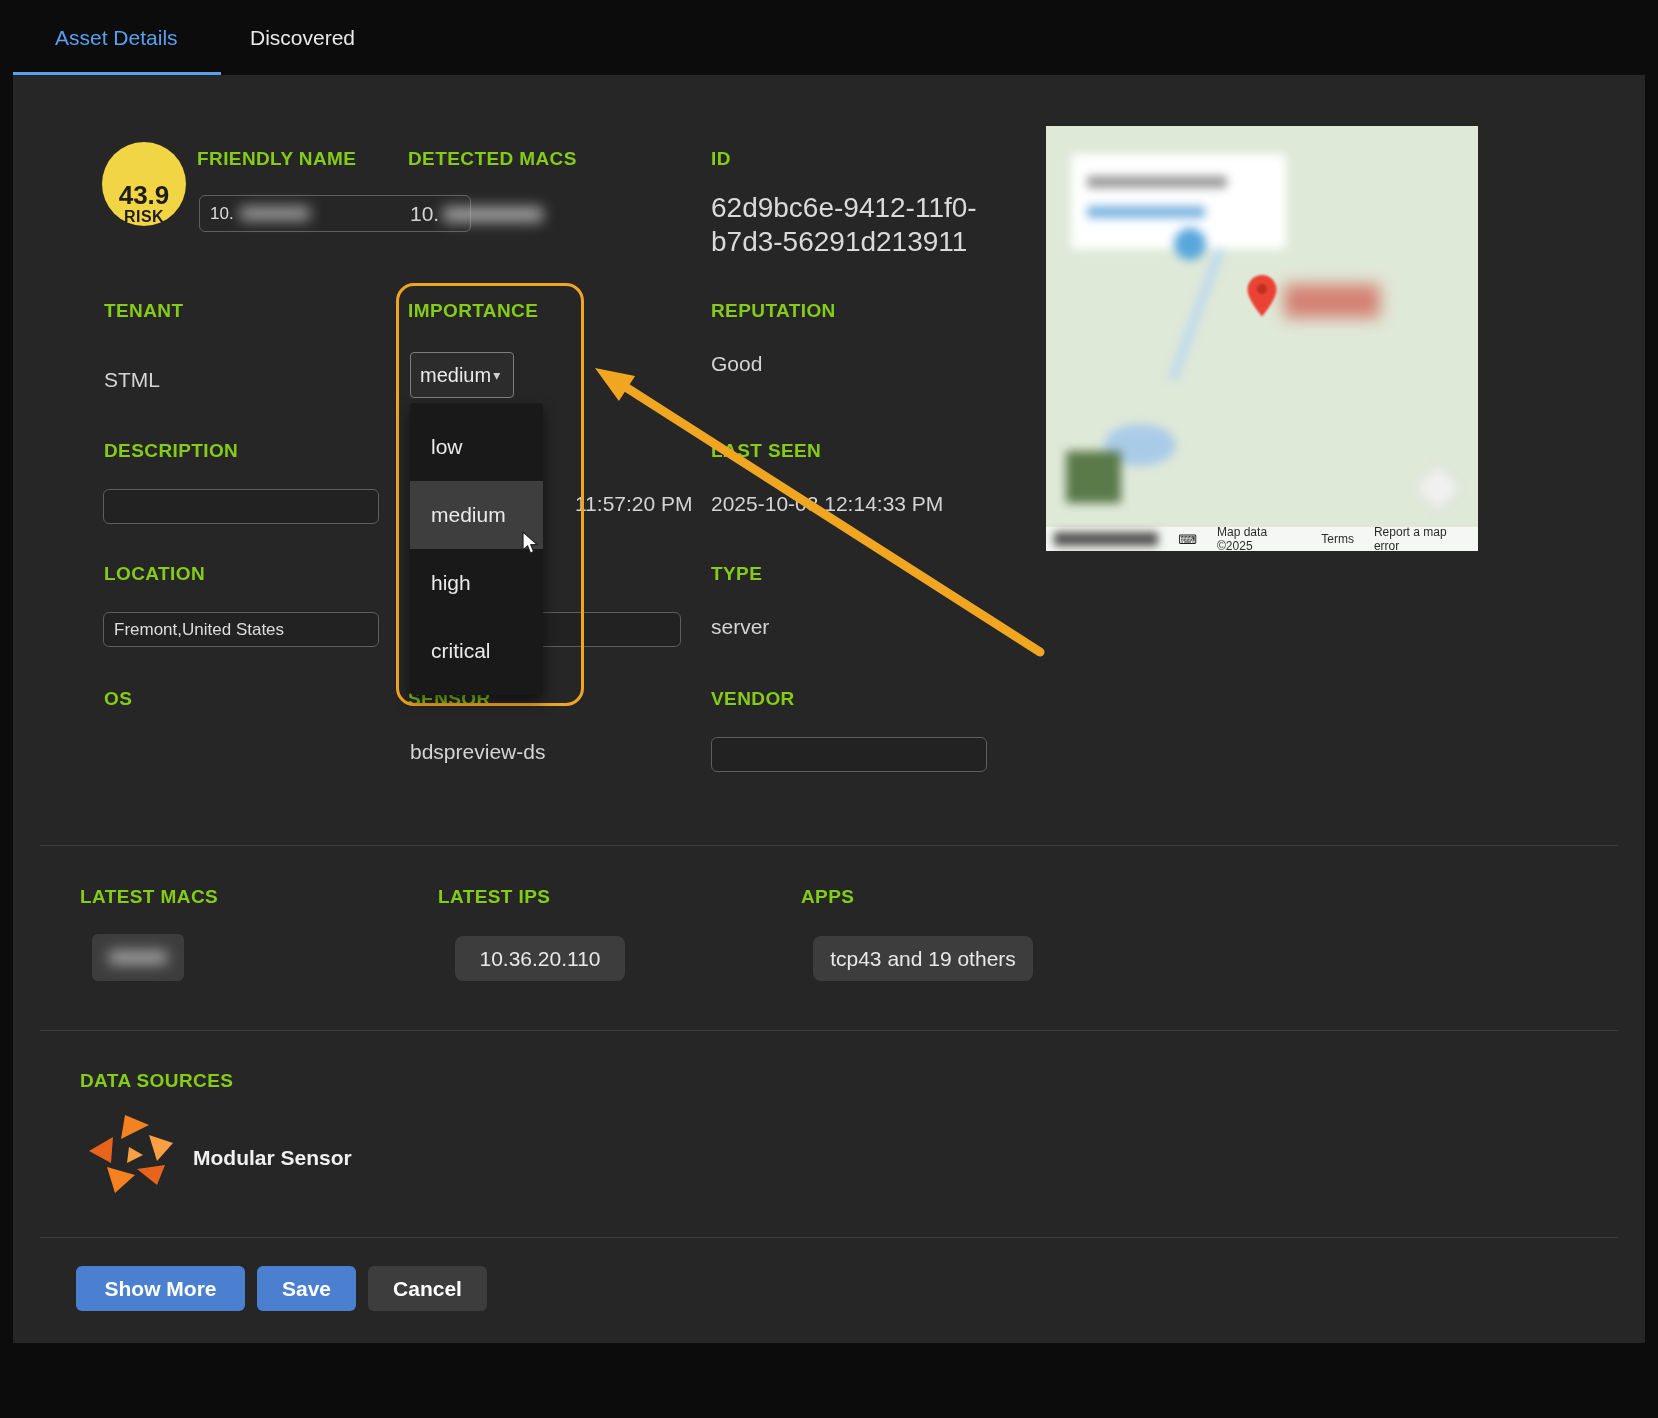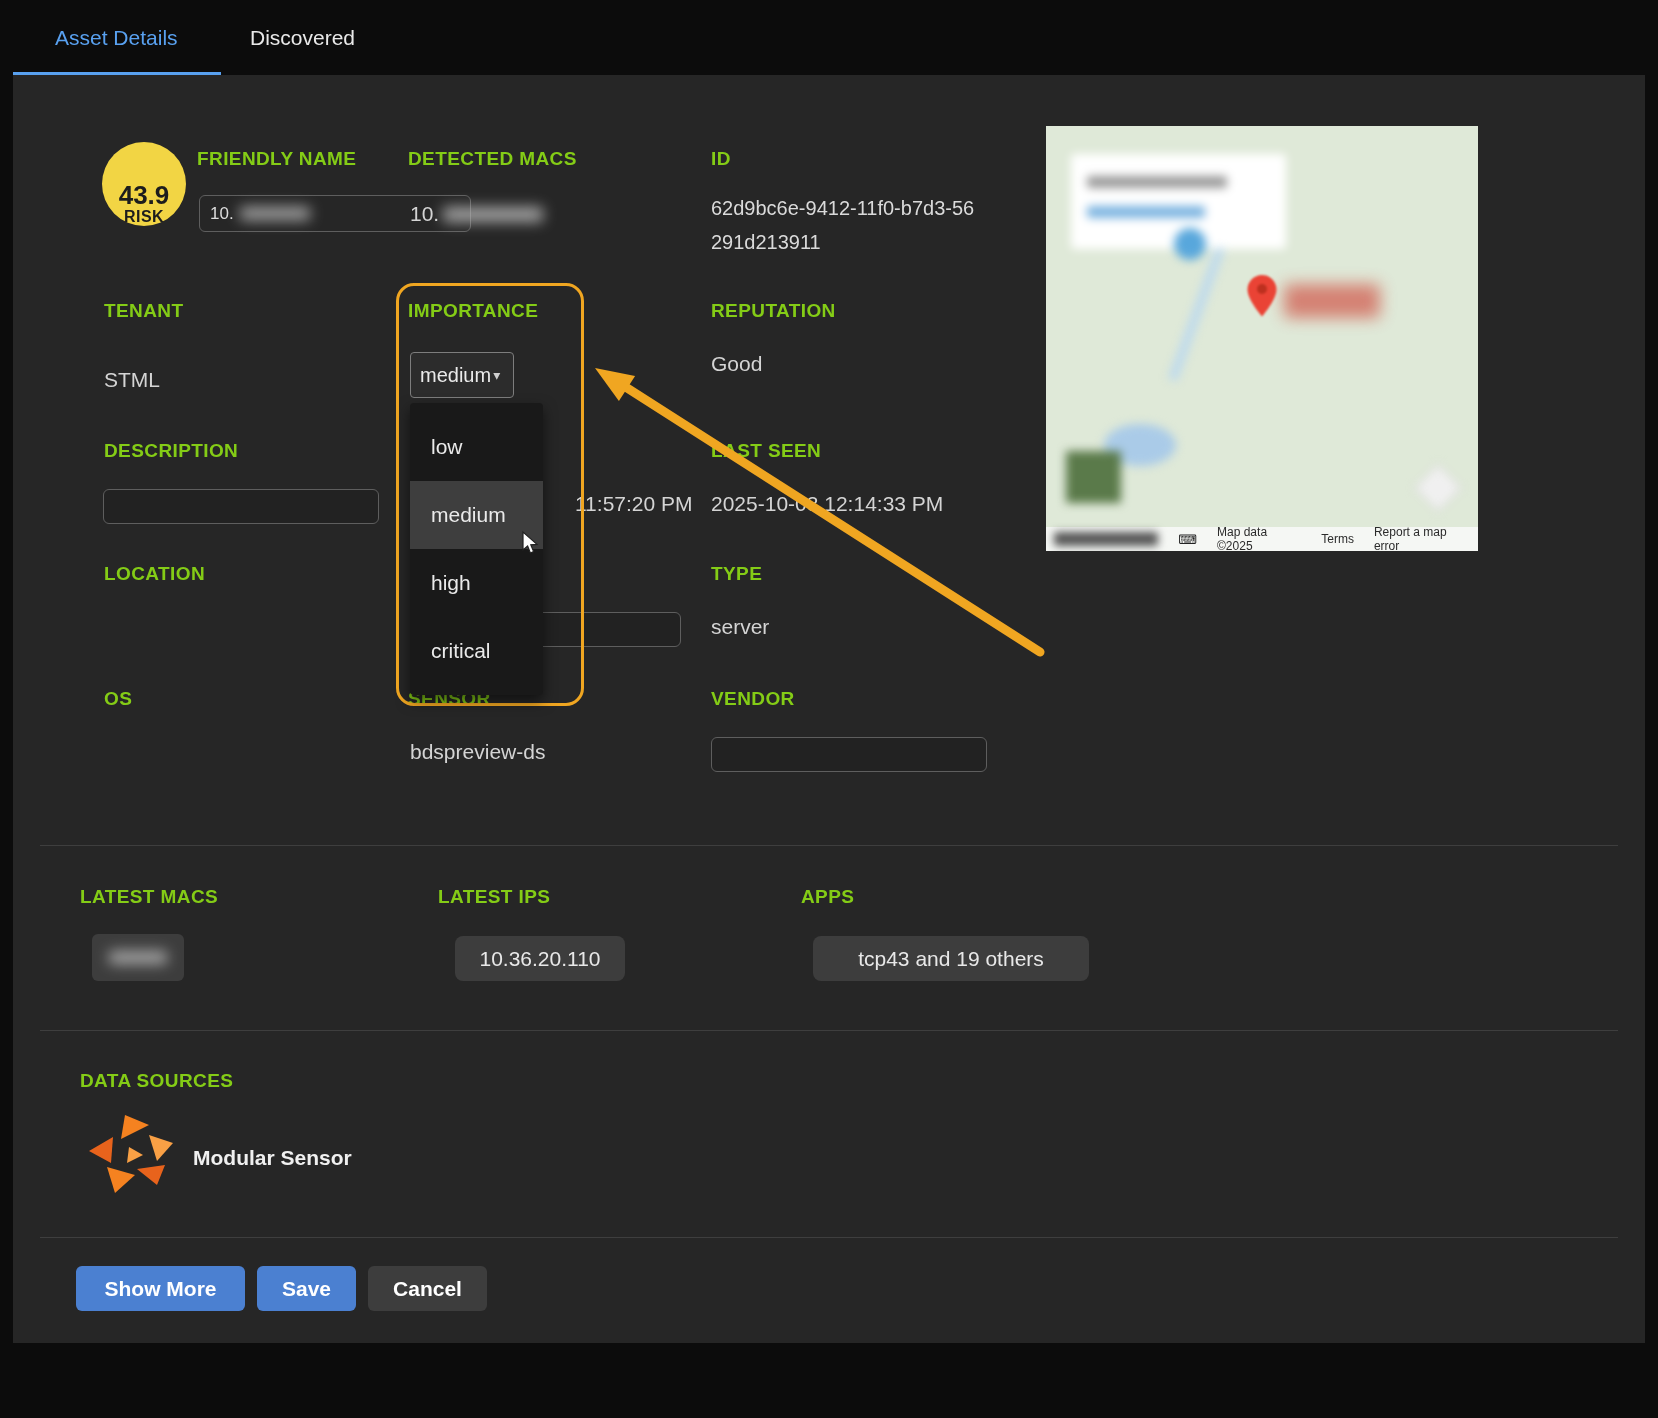--- a/index.html
+++ b/index.html
@@ -27,21 +27,21 @@
   .risk-circle{position:absolute;left:89px;top:67px;width:84px;height:84px;border-radius:50%;
     background:#f2d544;display:flex;flex-direction:column;align-items:center;justify-content:flex-end;color:#1d1d1d;}
   .risk-score{font-size:26px;font-weight:700;line-height:26px;}
   .risk-label{font-size:16px;font-weight:700;letter-spacing:.5px;}
 
   .fake-input{position:absolute;box-sizing:border-box;border:1px solid #5e5e5e;border-radius:6px;
     display:flex;align-items:center;padding:0 10px;color:#ddd;font-size:17px;gap:6px;}
 
   .blur-blob{display:inline-block;background:#b9b9b9;filter:blur(7px);border-radius:3px;opacity:.85;}
 
-  .id-value{position:absolute;left:698px;top:116px;width:268px;font-size:20px;line-height:34px;
+  .id-value{position:absolute;left:698px;top:116px;width:268px;font-size:28px;line-height:34px;
     color:#dadada;word-break:break-all;}
 
   
   .orange-rect{position:absolute;left:383px;top:208px;width:182px;height:417px;border:3px solid #f0a621;
     border-radius:18px;z-index:18;pointer-events:none;}
   .select-box{position:absolute;left:397px;top:277px;width:104px;height:46px;box-sizing:border-box;
     background:#2c2c2c;border:1px solid #7d7d7d;border-radius:4px;display:flex;align-items:center;
     padding:0 6px 0 9px;color:#eaeaea;font-size:20px;z-index:10;cursor:pointer;}
   .select-caret{margin-left:2px;font-size:14px;color:#cfcfcf;}
   .dropdown{position:absolute;left:397px;top:328px;width:133px;box-sizing:border-box;background:#191919;
@@ -73,21 +73,21 @@
     display:flex;align-items:center;font-size:12px;color:#2b2b2b;gap:20px;padding:0 8px;box-sizing:border-box;}
   .map-attrib .blob{width:110px;height:14px;background:#555;filter:blur(4px);border-radius:2px;margin-right:auto;}
   .kbd-icon{font-size:13px;color:#222;}
 
   
   .divider{position:absolute;left:27px;right:27px;height:1px;background:#3e3e3e;}
   .chip{position:absolute;background:#3d3d3d;border-radius:8px;color:#e8e8e8;font-size:21px;
     display:flex;align-items:center;justify-content:center;}
   .macs-chip{left:79px;top:859px;width:92px;height:47px;border-radius:6px;}
   .ips-chip{left:442px;top:861px;width:170px;height:45px;}
-  .apps-chip{left:800px;top:861px;width:276px;height:45px;}
+  .apps-chip{left:800px;top:861px;width:220px;height:45px;}
 
   .ds-name{position:absolute;left:180px;top:1071px;font-size:21px;font-weight:700;color:#f0f0f0;}
   .ds-icon{position:absolute;left:72px;top:1038px;}
 
   .btn{position:absolute;top:1183px;height:45px;border:none;border-radius:6px;color:#fff;
     font-size:21px;font-weight:600;font-family:inherit;cursor:pointer;margin-top:8px;}
   .btn-blue{background:#4b80d1;}
   .btn-gray{background:#3d3d3d;}
   .btn-showmore{left:63px;width:169px;}
   .btn-save{left:244px;width:99px;}
@@ -164,20 +164,21 @@
 
   <div class="lbl" style="left:91px;top:365px;">DESCRIPTION</div>
   <input class="tinput" style="left: 90px; top: 414px; width: 276px; height: 35px;" value="">
 
   <div class="val" style="left:562px;top:417px;">11:57:20 PM</div>
 
   <div class="lbl" style="left:698px;top:365px;">LAST SEEN</div>
   <div class="val" style="left:698px;top:417px;">2025-10-03 12:14:33 PM</div>
 
   <div class="lbl" style="left:91px;top:488px;">LOCATION</div>
+  <input class="tinput" style="left: 90px; top: 537px; width: 276px; height: 35px;" value="Fremont,United States">
 
   <input class="tinput" style="left: 430px; top: 537px; width: 238px; height: 35px;">
 
   <div class="lbl" style="left:698px;top:488px;">TYPE</div>
   <div class="val" style="left:698px;top:540px;">server</div>
 
   <div class="lbl" style="left:91px;top:613px;">OS</div>
 
   <div class="lbl" style="left:395px;top:613px;">SENSOR</div>
   <div class="val" style="left:397px;top:665px;">bdspreview-ds</div>

